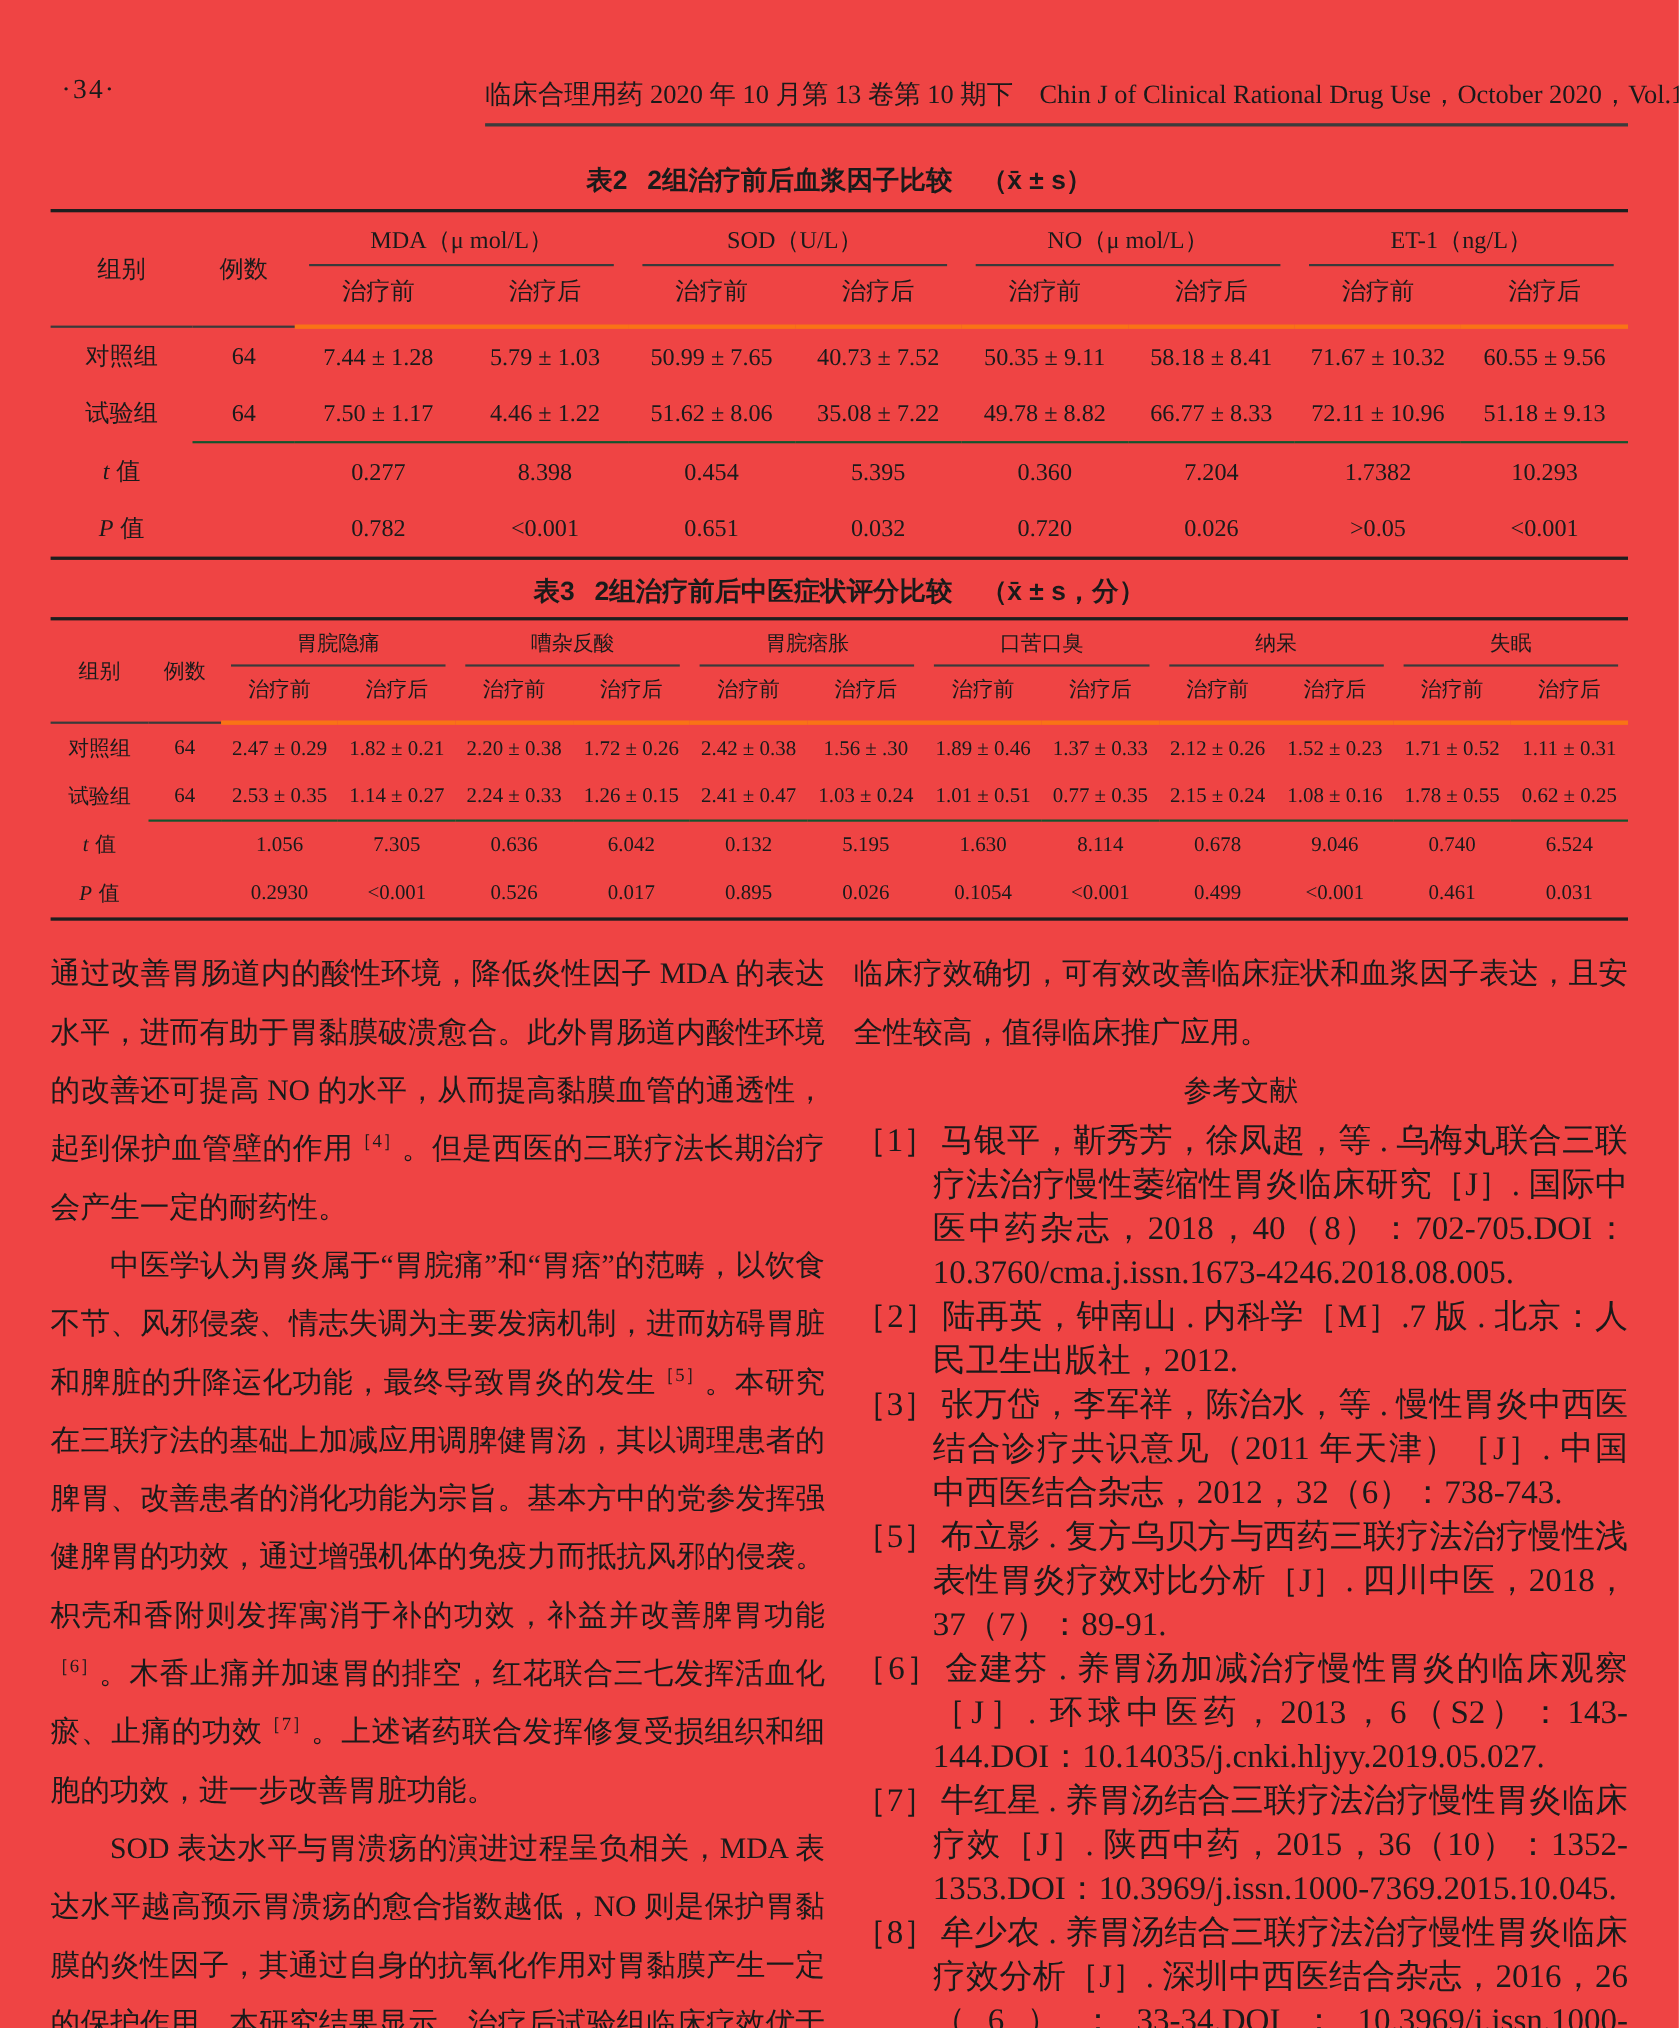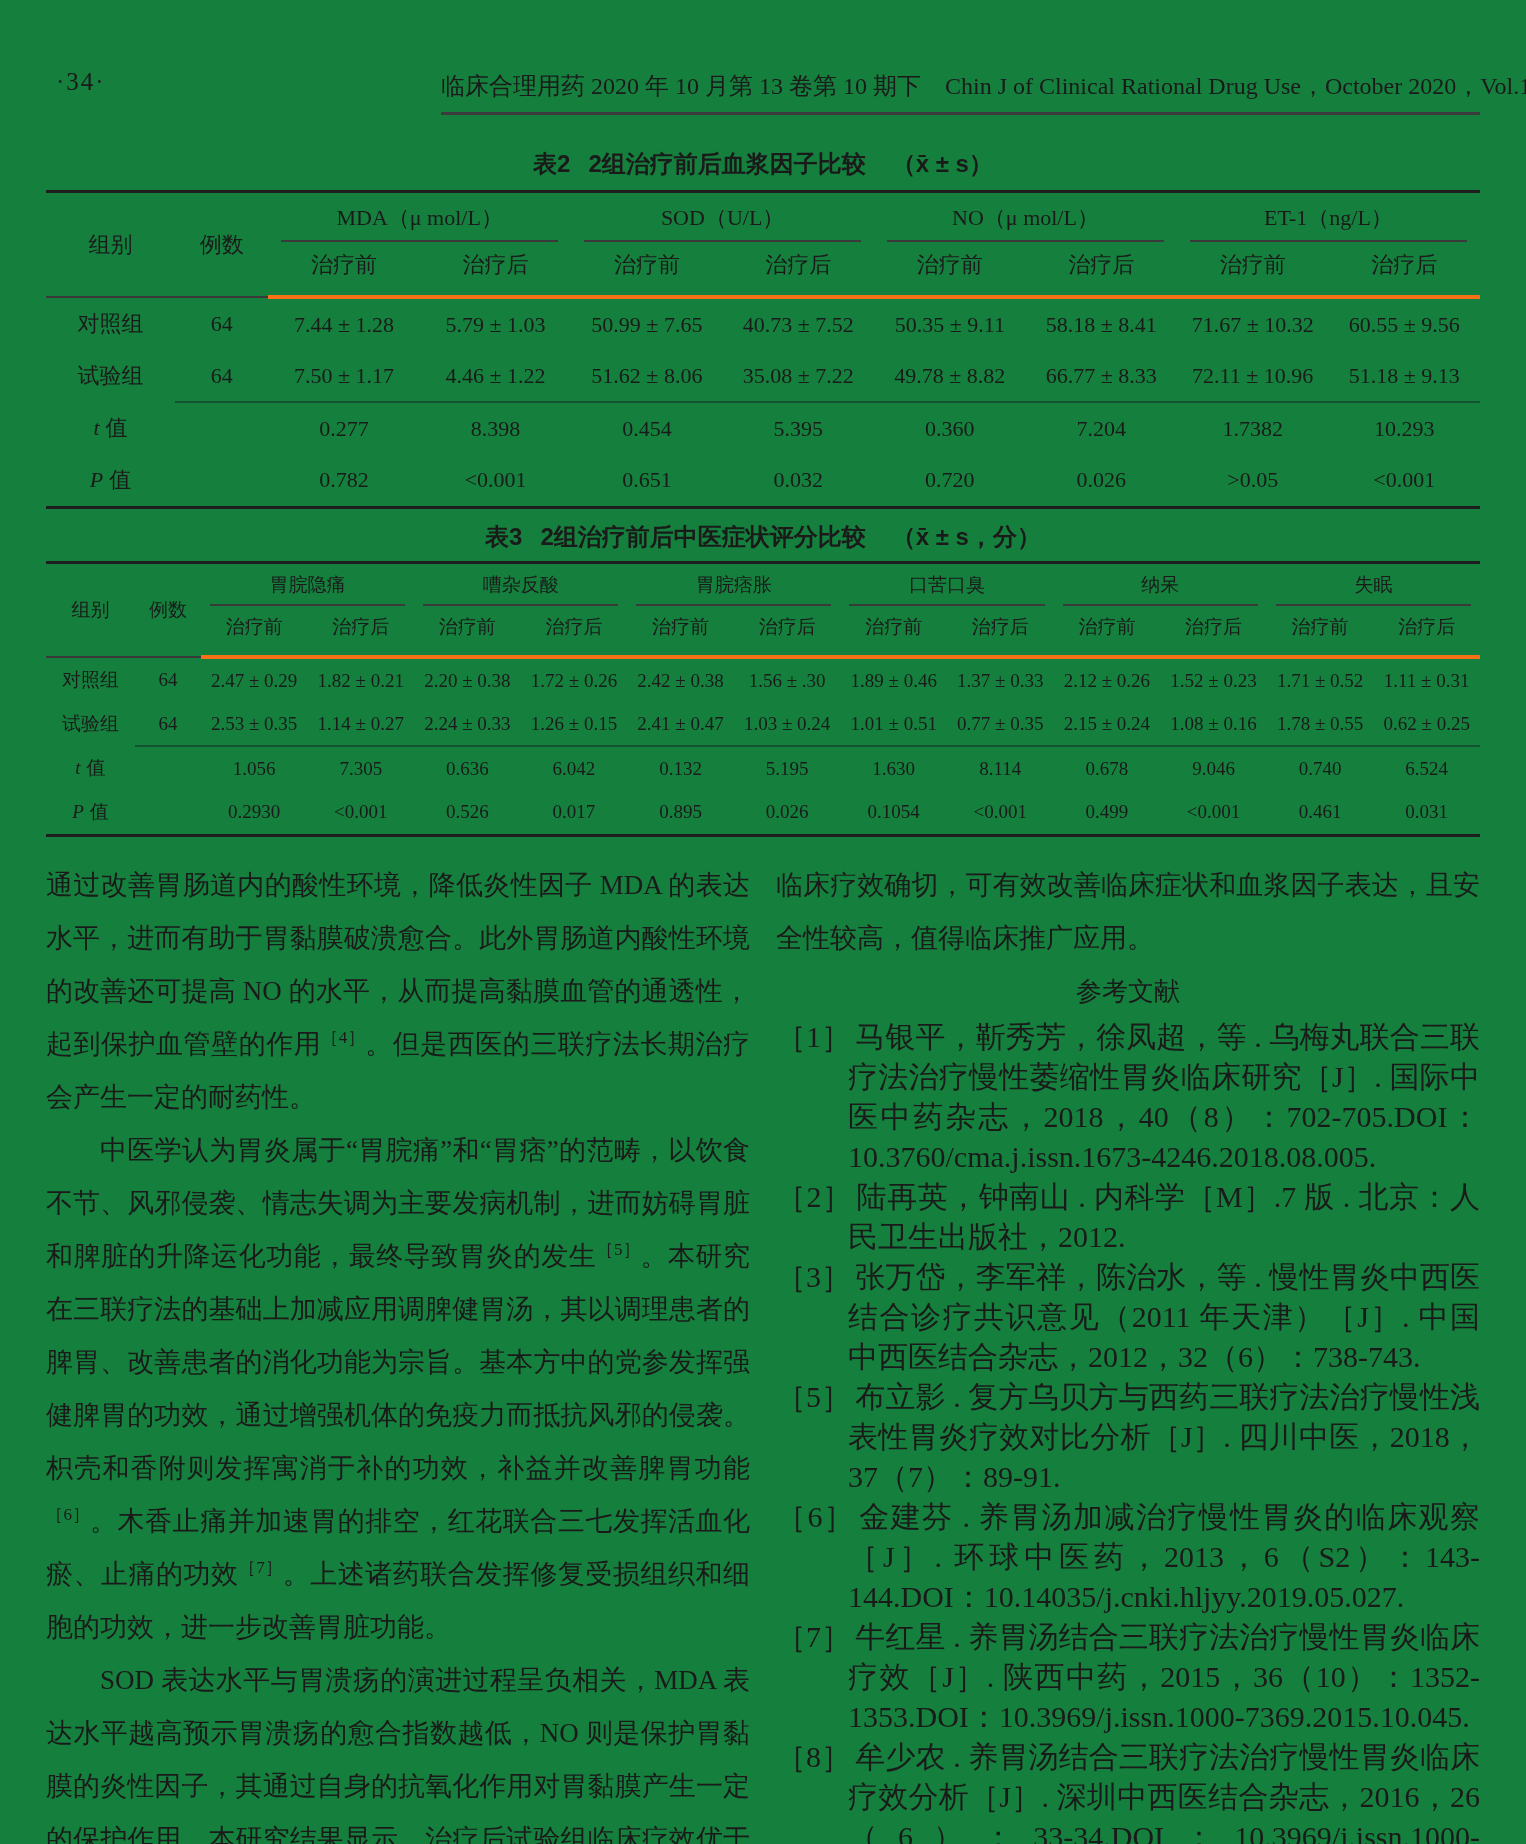--- a/index.html
+++ b/index.html
@@ -3,21 +3,21 @@
 <meta charset="utf-8">
 <style>
   html,body { margin:0; padding:0; }
   body { background:#e9e9e6; }
   .page {
     position:relative;
     width:1526px; height:1844px;
     margin:0 auto;
     box-sizing:border-box;
     padding:56px 46px 0 46px;
-    background:#15803d;
+    background:#ef4444;
     color:#1a1a1a;
     font-family:"Liberation Serif","DejaVu Serif",serif;
     overflow:hidden;
   }
   
   .hdr { position:relative; height:62px; }
   .hdr .pagenum { position:absolute; left:10px; top:12px; font-size:25px; letter-spacing:2px; }
   .hdr .journal { position:absolute; left:395px; top:14px; font-size:24px; white-space:nowrap; }
   .hdr .rule { position:absolute; left:395px; right:0; top:56px; height:3px; background:#3c3c3c; }
   

